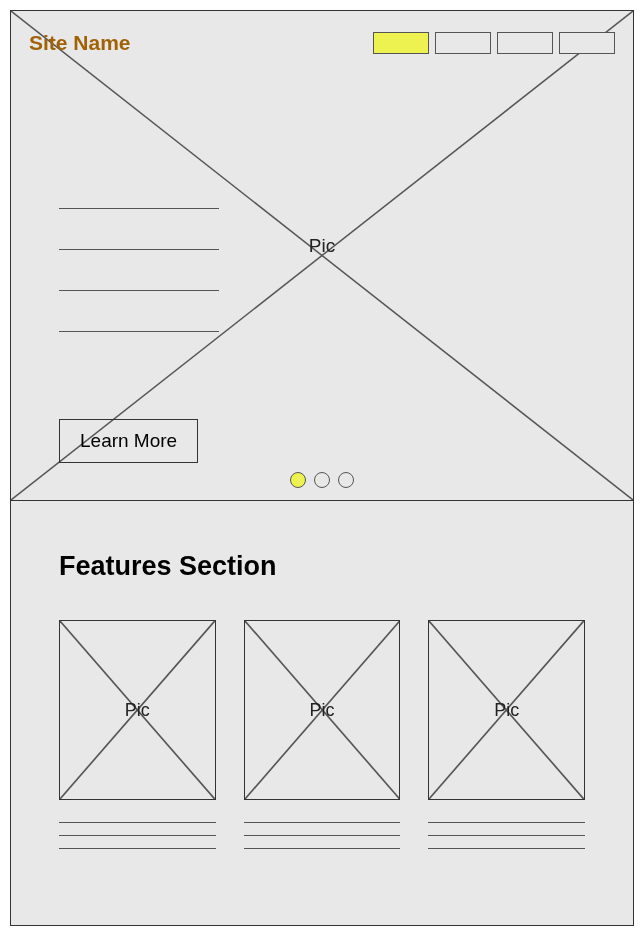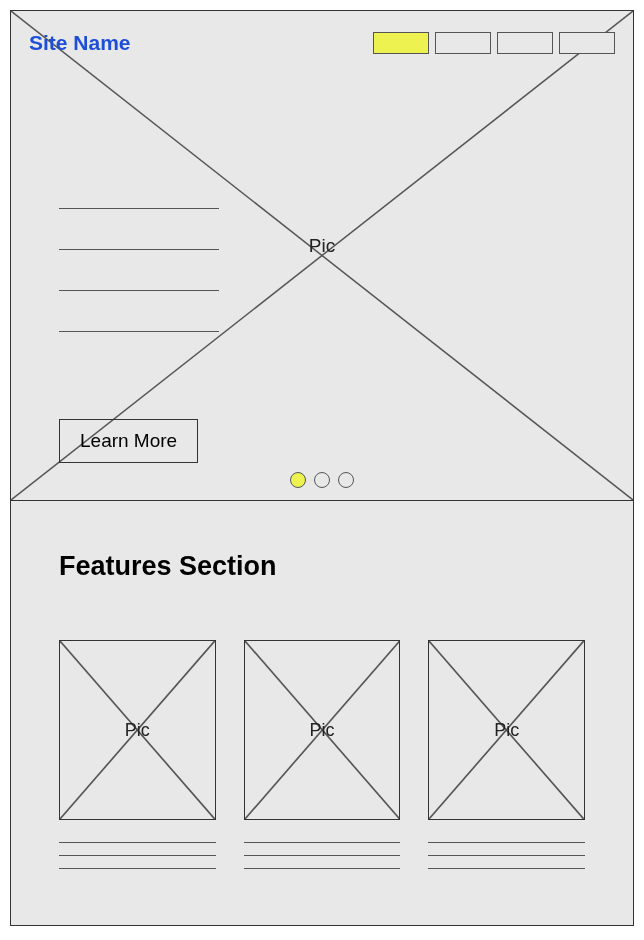--- a/index.html
+++ b/index.html
@@ -34,21 +34,21 @@
       position: relative;
       display: flex;
       justify-content: space-between;
       align-items: center;
       padding: 20px 18px 0 18px;
       z-index: 2;
     }
     .site-name {
       font-size: 21px;
       font-weight: bold;
-      color: #1d4ed8;
+      color: #a16207;
     }
     .navboxes {
       display: flex;
       gap: 6px;
     }
     .navbox {
       width: 56px;
       height: 22px;
       border: 1.5px solid #555;
       background: #e8e8e8;
@@ -103,21 +103,21 @@
     }
     .dot.active { background: #eef251; }
     
     .features {
       padding: 50px 48px 30px 48px;
       height: 424px;
     }
     .features h2 {
       font-size: 27px;
       font-weight: bold;
-      margin-bottom: 58px;
+      margin-bottom: 38px;
     }
     .cards {
       display: flex;
       gap: 28px;
     }
     .card {
       flex: 1;
     }
     .thumb {
       position: relative;

